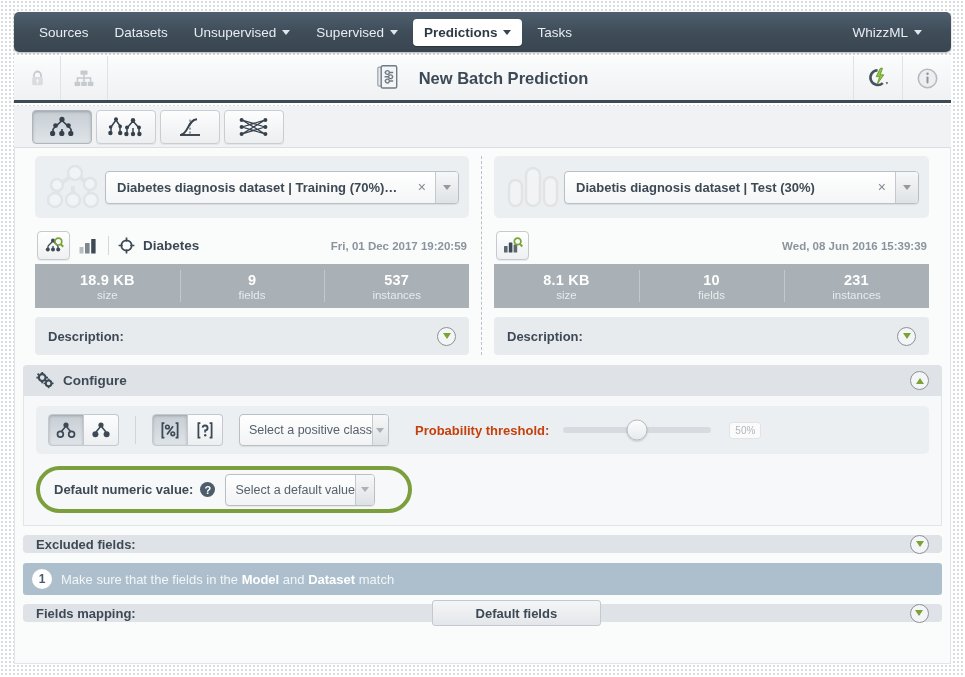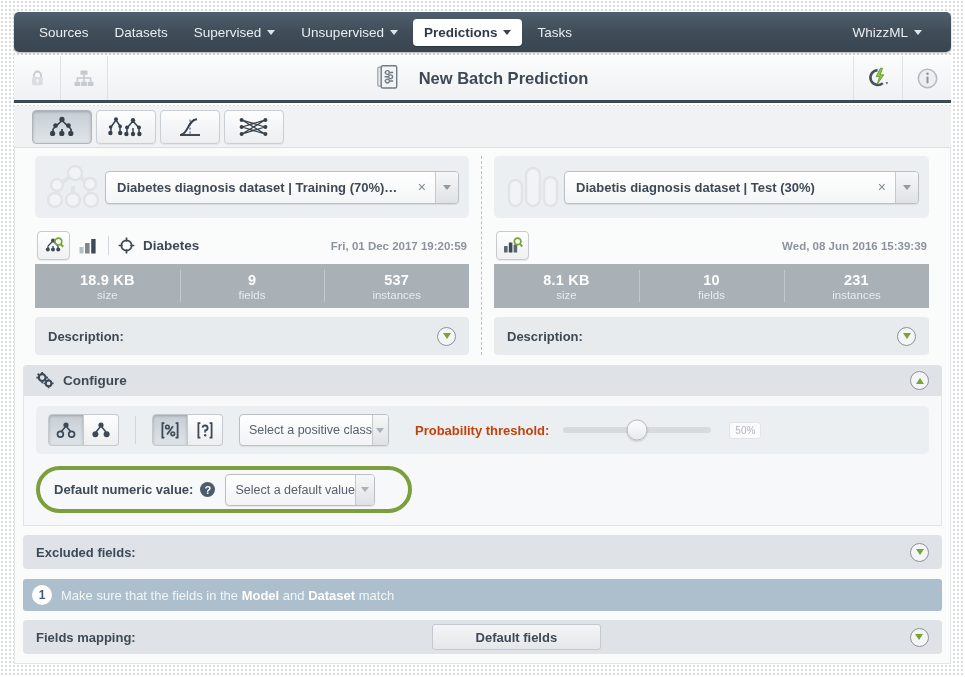--- a/index.html
+++ b/index.html
@@ -332,21 +332,21 @@
     background: #4c5c6b; color: #fff;
     font-size: 11px; font-weight: bold;
     display:flex; align-items:center; justify-content:center;
     margin: 0 10px 0 7px;
   }
 
   
   .bar {
     margin: 9px 8px 0 8px;
     background: #dfe3e7;
-    height: 34px;
+    height: 18px;
     border-radius: 4px;
     display: flex; align-items: center;
     padding: 0 13px;
     font-weight: bold; font-size: 13px;
     box-sizing: border-box;
   }
   .notice {
     margin: 10px 8px 0 8px;
     background: #adbfcd;
     height: 32px;
@@ -384,25 +384,25 @@
   <div class="dotbg"></div>
 
   <div class="topnav">
     <div class="nav-item">
       <span>Sources</span>
     </div>
     <div class="nav-item">
       <span>Datasets</span>
     </div>
     <div class="nav-item">
+      <span>Unsupervised</span>
+      <span class="caret-dn"></span>
+    </div>
+    <div class="nav-item">
       <span>Supervised</span>
-      <span class="caret-dn"></span>
-    </div>
-    <div class="nav-item">
-      <span>Unsupervised</span>
       <span class="caret-dn"></span>
     </div>
     <div class="nav-item active">
       <span>Predictions</span>
       <span class="caret-dn"></span>
     </div>
     <div class="nav-item">
       <span>Tasks</span>
     </div>
     <div class="nav-right">

